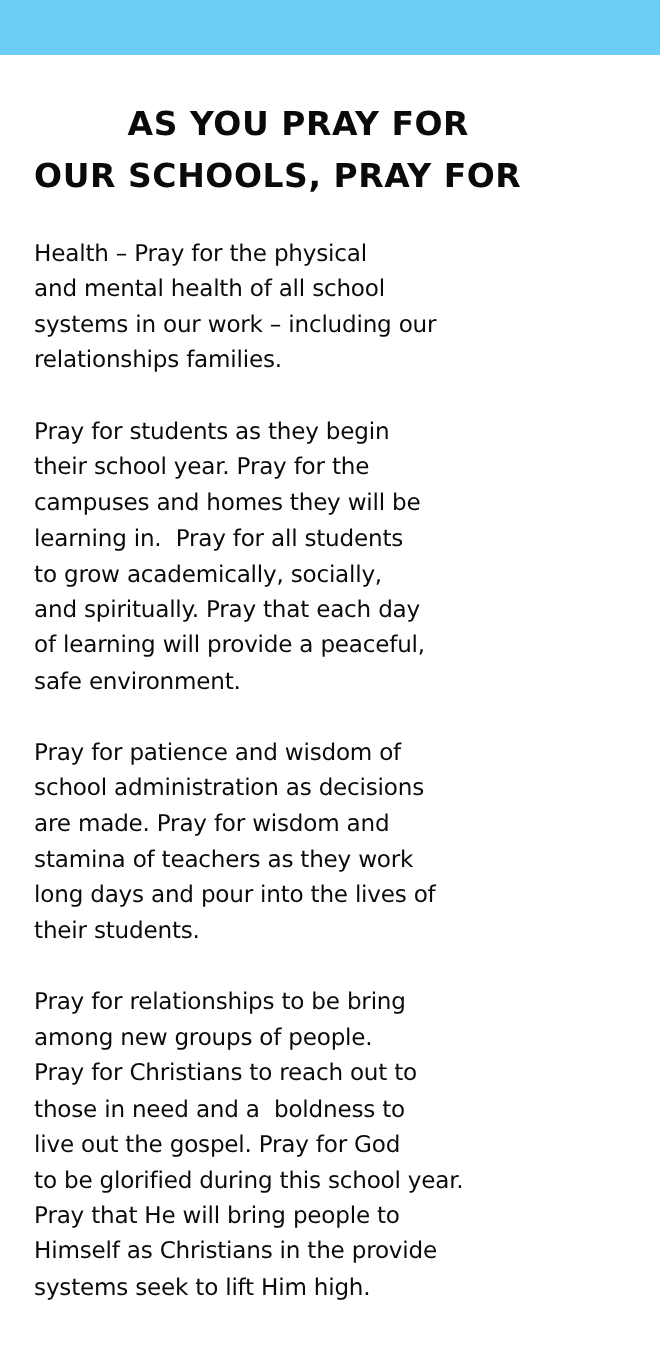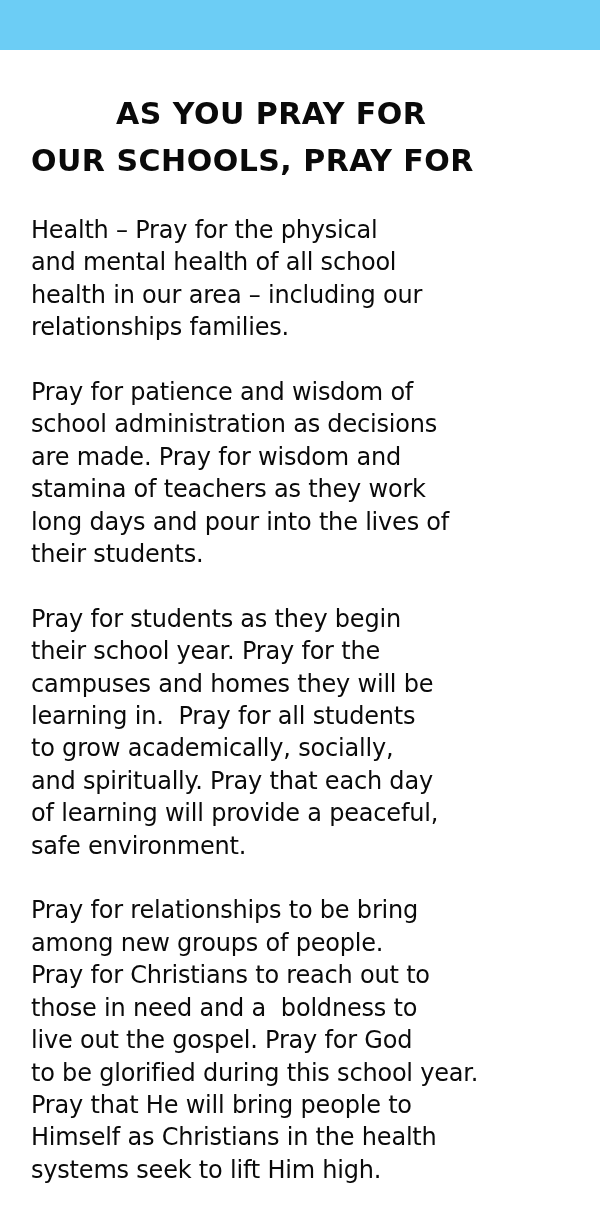--- a/index.html
+++ b/index.html
@@ -10,65 +10,65 @@
   .top-band { position: absolute; left: 0; top: 0; width: 600px; height: 50px; background: #6ccdf5; }
   .heading {
     position: absolute; left: 0; top: 90px; width: 577px;
     font-family: "DejaVu Sans", sans-serif; font-weight: bold; font-size: 30px;
     line-height: 47px; letter-spacing: 0.5px; color: #0a0a0a;
   }
   .heading .l1 { display: block; padding-left: 116px; white-space: pre; }
   .heading .l2 { display: block; padding-left: 31px; white-space: pre; }
   .body-text {
     position: absolute; left: 31px; top: 214px; width: 565px;
-    font-family: "DejaVu Sans", sans-serif; font-size: 24px; line-height: 32.4px;
+    font-family: "DejaVu Sans", sans-serif; font-size: 21px; line-height: 32.4px;
     letter-spacing: -0.2px;
   }
   .para { margin: 0 0 32.4px 0; }
   .line { display: block; white-space: pre; }
 </style>
 </head>
 <body>
 
 <div class="top-band"></div>
 
 <div class="heading">
   <span class="l1">AS YOU PRAY FOR</span>
   <span class="l2">OUR SCHOOLS, PRAY FOR</span>
 </div>
 
 <div class="body-text">
   <div class="para">
     <span class="line">Health – Pray for the physical</span>
     <span class="line">and mental health of all school</span>
-    <span class="line">health in our area – including our</span>
+    <span class="line">systems in our work – including our</span>
     <span class="line">relationships families.</span>
-  </div>
-  <div class="para">
-    <span class="line">Pray for patience and wisdom of</span>
-    <span class="line">school administration as decisions</span>
-    <span class="line">are made. Pray for wisdom and</span>
-    <span class="line">stamina of teachers as they work</span>
-    <span class="line">long days and pour into the lives of</span>
-    <span class="line">their students.</span>
   </div>
   <div class="para">
     <span class="line">Pray for students as they begin</span>
     <span class="line">their school year. Pray for the</span>
     <span class="line">campuses and homes they will be</span>
     <span class="line">learning in.  Pray for all students</span>
     <span class="line">to grow academically, socially,</span>
     <span class="line">and spiritually. Pray that each day</span>
     <span class="line">of learning will provide a peaceful,</span>
     <span class="line">safe environment.</span>
   </div>
   <div class="para">
+    <span class="line">Pray for patience and wisdom of</span>
+    <span class="line">school administration as decisions</span>
+    <span class="line">are made. Pray for wisdom and</span>
+    <span class="line">stamina of teachers as they work</span>
+    <span class="line">long days and pour into the lives of</span>
+    <span class="line">their students.</span>
+  </div>
+  <div class="para">
     <span class="line">Pray for relationships to be bring</span>
     <span class="line">among new groups of people.</span>
     <span class="line">Pray for Christians to reach out to</span>
     <span class="line">those in need and a  boldness to</span>
     <span class="line">live out the gospel. Pray for God</span>
     <span class="line">to be glorified during this school year.</span>
     <span class="line">Pray that He will bring people to</span>
-    <span class="line">Himself as Christians in the health</span>
+    <span class="line">Himself as Christians in the provide</span>
     <span class="line">systems seek to lift Him high.</span>
   </div>
 </div>
 
 </body></html>

